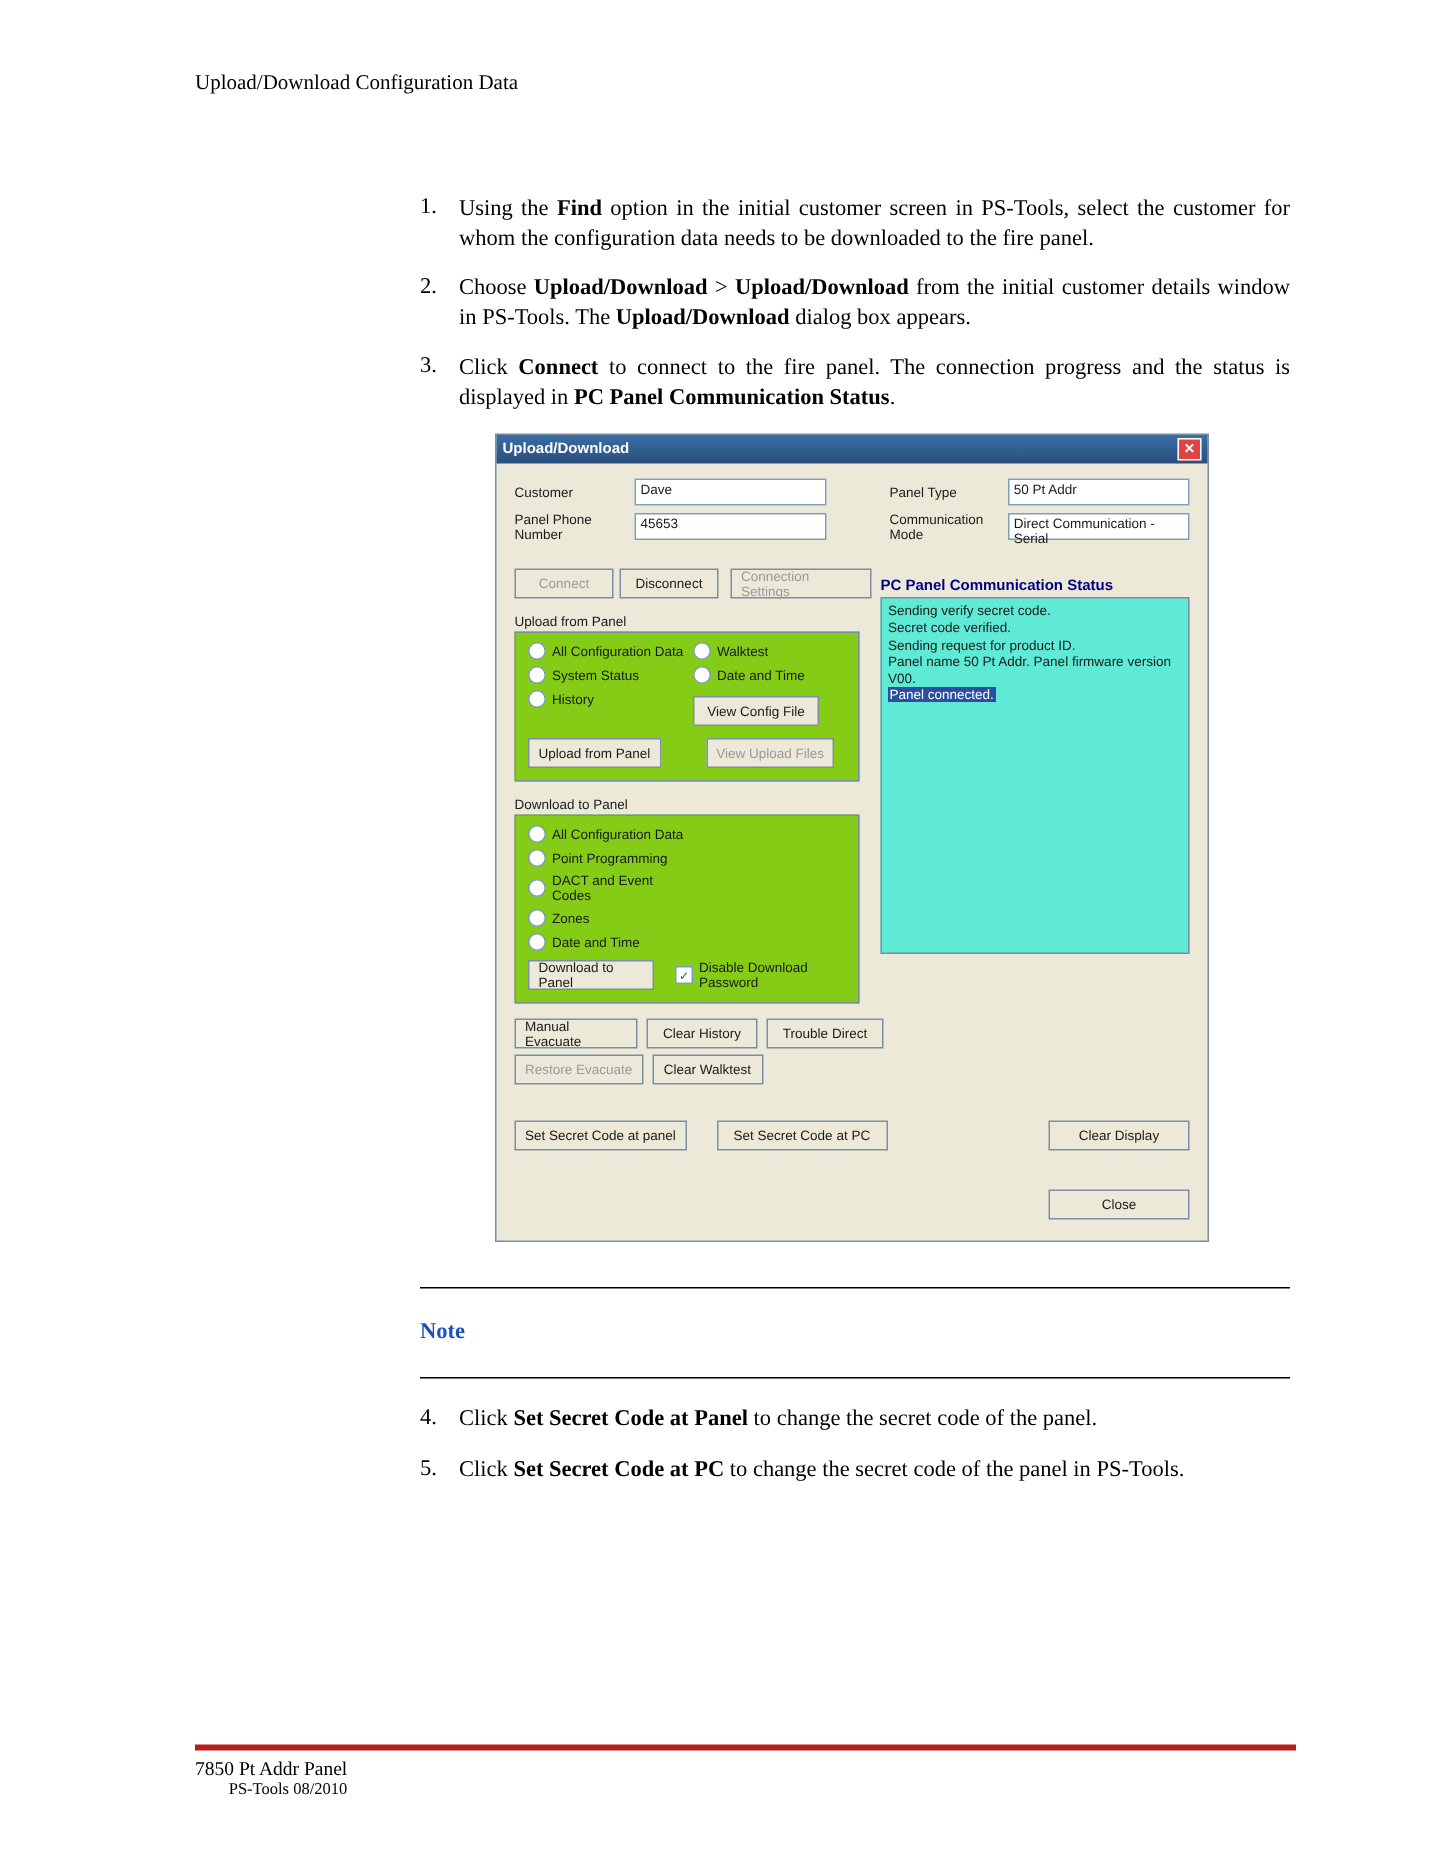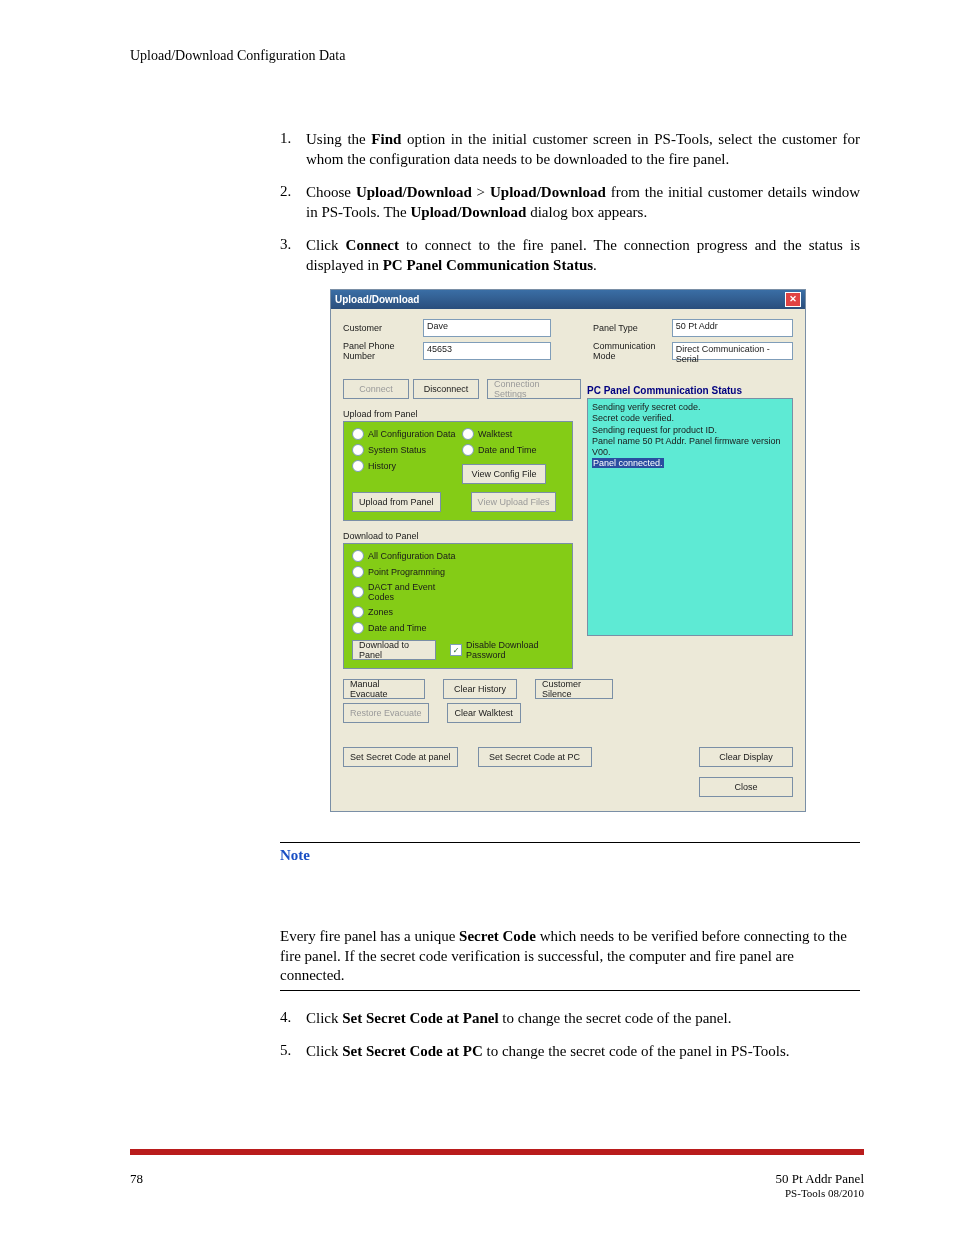--- a/index.html
+++ b/index.html
@@ -26,27 +26,27 @@
   .section-label{font-weight:normal;margin-top:10px;}
   .panel-box{border:1px solid #7a8fa6;background:#84cc16;padding:6px 8px 8px 8px;margin-top:2px;}
   .radio-cols{display:flex;}
   .radio-col{display:flex;flex-direction:column;gap:4px;}
   .radio{display:flex;align-items:center;gap:4px;}
   .r-dot{width:10px;height:10px;border-radius:50%;border:1px solid #7f9db9;background:#fff;flex:0 0 10px;}
   .chk{width:10px;height:10px;border:1px solid #7f9db9;background:#fff;flex:0 0 10px;display:flex;align-items:center;justify-content:center;font-size:8px;color:#2e6e2e;}
   .stat-h{color:#000080;font-weight:bold;font-size:10px;margin-bottom:2px;}
   .stat-box{border:1px solid #7a8fa6;background:#5eead4;height:230px;padding:3px 4px;font-size:9px;line-height:1.25;}
   .stat-box .hl{background:#2a4ea0;color:#fff;padding:0 1px;}
-  .footer-btns{display:flex;gap:18px;margin-top:10px;}
+  .footer-btns{display:flex;gap:6px;margin-top:10px;}
   .bottom-row{display:flex;justify-content:space-between;align-items:flex-end;margin-top:24px;}
-  .close-row{margin-top:10px;text-align:right;}
-  .note-block{border-top:1px solid #000;border-bottom:1px solid #000;padding:4px 0;margin:30px 0 18px 0;display:flex;flex-direction:column;}
+  .close-row{margin-top:26px;text-align:right;}
+  .note-block{border-top:1px solid #000;border-bottom:1px solid #000;padding:21px 0;margin:30px 0 18px 0;display:flex;}
   .note-label{color:#1a4fc4;font-weight:bold;width:80px;flex:0 0 80px;font-size:15px;}
   .note-text{flex:1;font-size:15px;line-height:1.3;}
-  .foot{position:absolute;bottom:36px;left:130px;right:90px;border-top:6px solid #b91c1c;padding-top:16px;display:flex;justify-content:space-between;font-size:13px;}
+  .foot{position:absolute;bottom:36px;left:130px;right:90px;border-top:4px solid #b91c1c;padding-top:4px;display:flex;justify-content:flex-start;font-size:13px;}
   .foot .right{text-align:right;}
   .foot .right .small{font-size:11px;display:block;}
 </style>
 </head>
 <body>
 
 <div class="page">
   <div class="running-head">Upload/Download Configuration Data</div>
 
   <div class="content">
@@ -172,21 +172,21 @@
                   <span class="radio">
                       <span class="chk">✓</span>
                       <span>Disable Download Password</span>
                     </span>
                 </div>
               </div>
 
               <div class="footer-btns">
                 <span class="btn" style="min-width:68px">Manual Evacuate</span>
                 <span class="btn" style="min-width:60px">Clear History</span>
-                <span class="btn" style="min-width:64px">Customer Silence</span>
+                <span class="btn" style="min-width:64px">Trouble Direct</span>
               </div>
               <div class="footer-btns" style="margin-top:4px">
                 <span class="btn dis" style="min-width:68px">Restore Evacuate</span>
                 <span class="btn" style="min-width:60px">Clear Walktest</span>
               </div>
             </div>
 
             <div style="width:206px;margin-top:20px">
               <div class="stat-h">PC Panel Communication Status</div>
               <div class="stat-box" id="stat-box">
@@ -208,21 +208,20 @@
           </div>
           <div class="close-row">
             <span class="btn" style="min-width:80px">Close</span>
           </div>
         </div>
       </div>
     </div>
 
     <div class="note-block">
       <div class="note-label">Note</div>
-      <div class="note-text" id="note-text">Every fire panel has a unique <span class="bold">Secret Code</span> which needs to be verified before connecting to the fire panel. If the secret code verification is successful, the computer and fire panel are connected.</div>
     </div>
 
     <ol class="ol" id="steps-b">
         <li>
           <span class="num">4.</span>
           <span class="body">Click <span class="bold">Set Secret Code at Panel</span> to change the secret code of the panel.</span>
         </li>
         <li>
           <span class="num">5.</span>
           <span class="body">Click <span class="bold">Set Secret Code at PC</span> to change the secret code of the panel in PS-Tools.</span>

